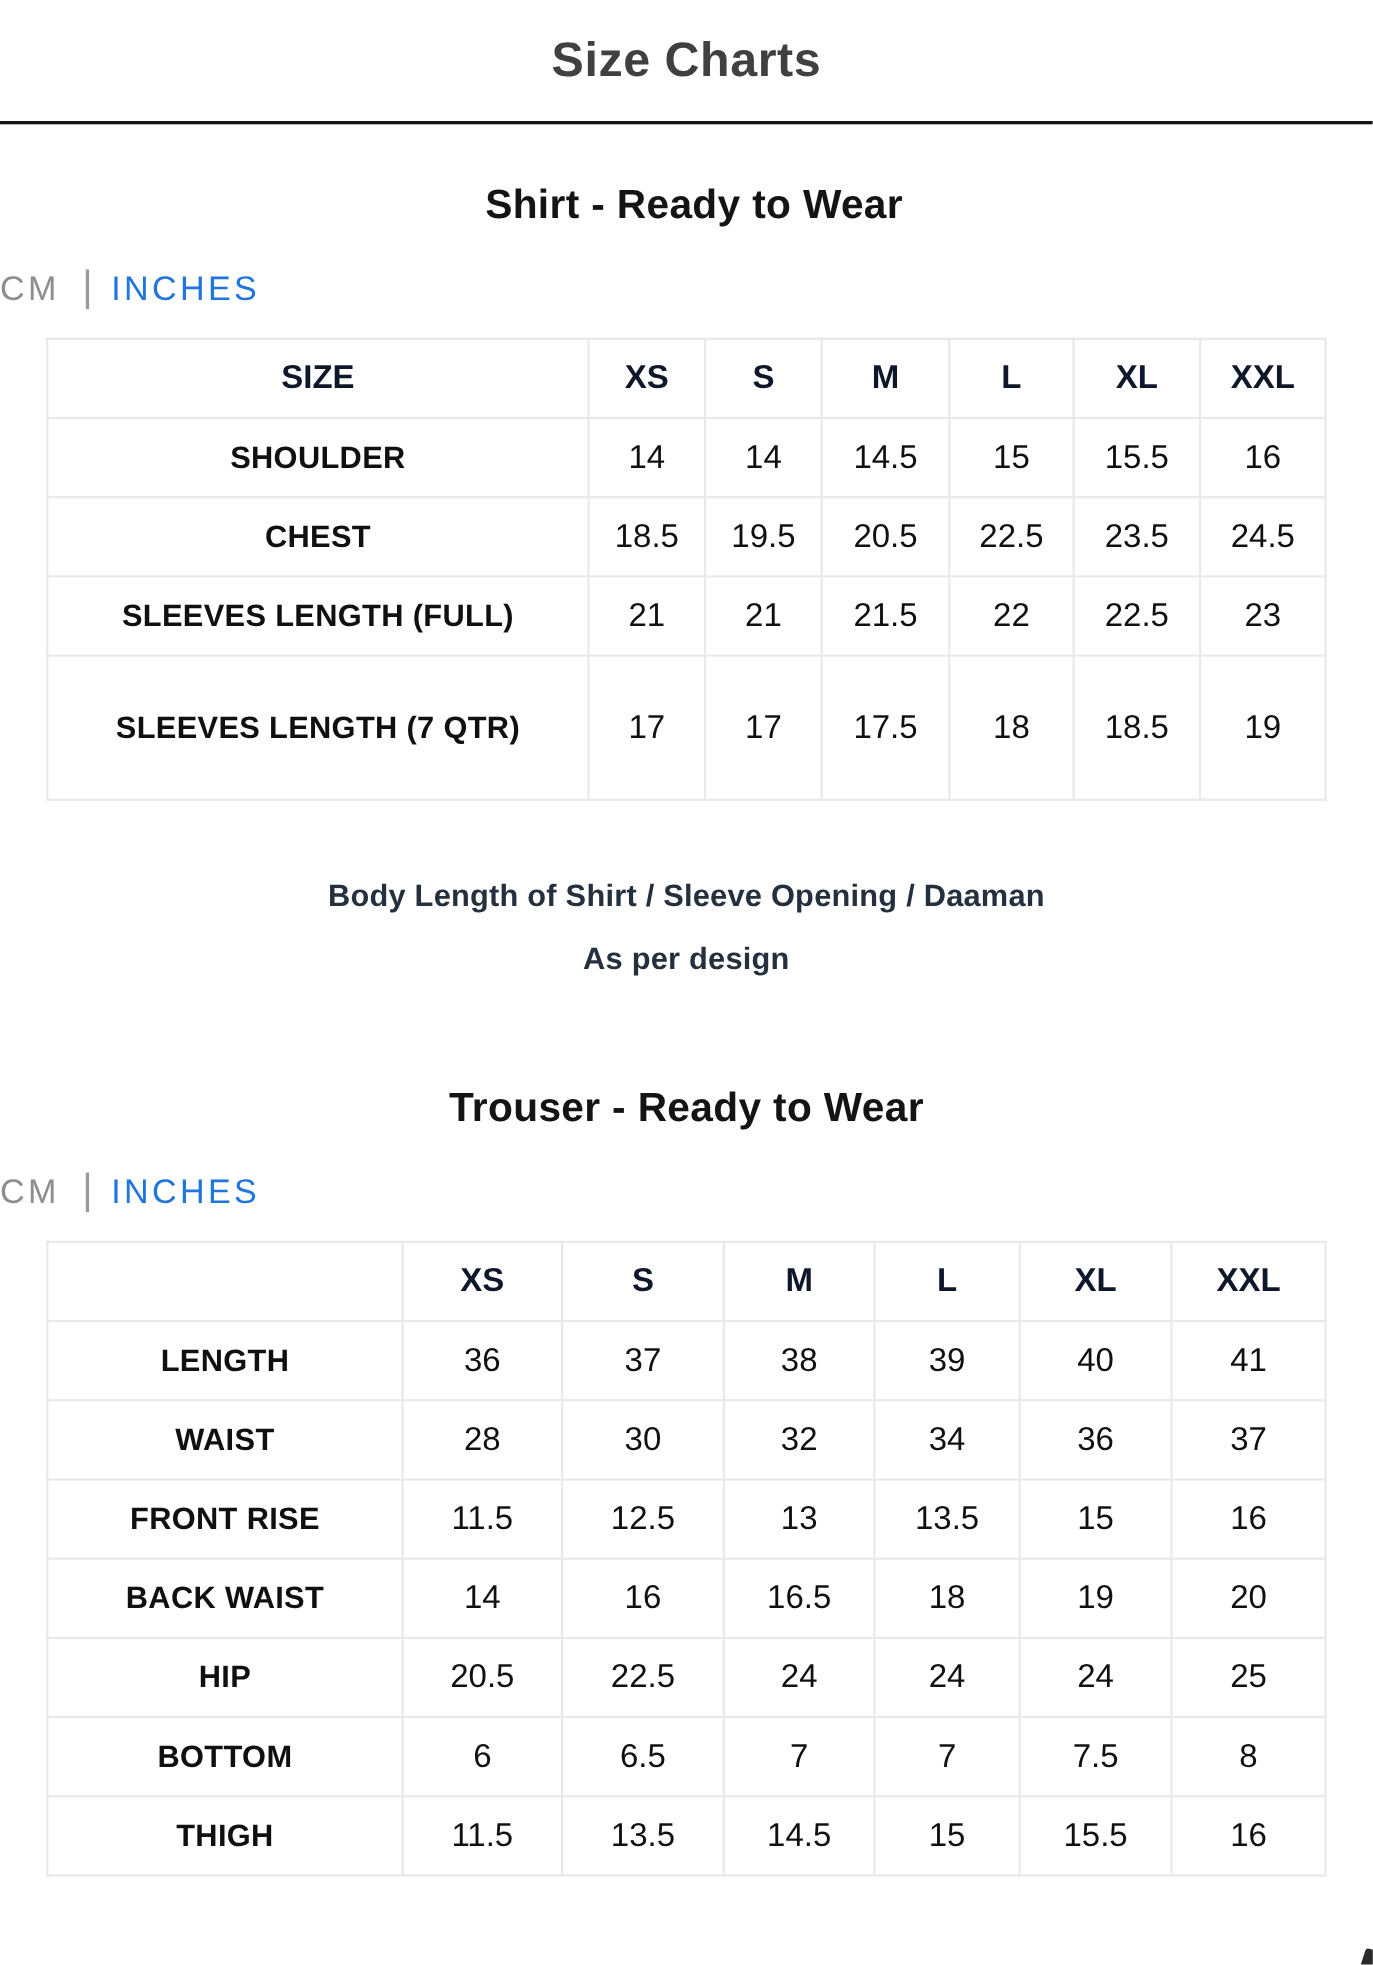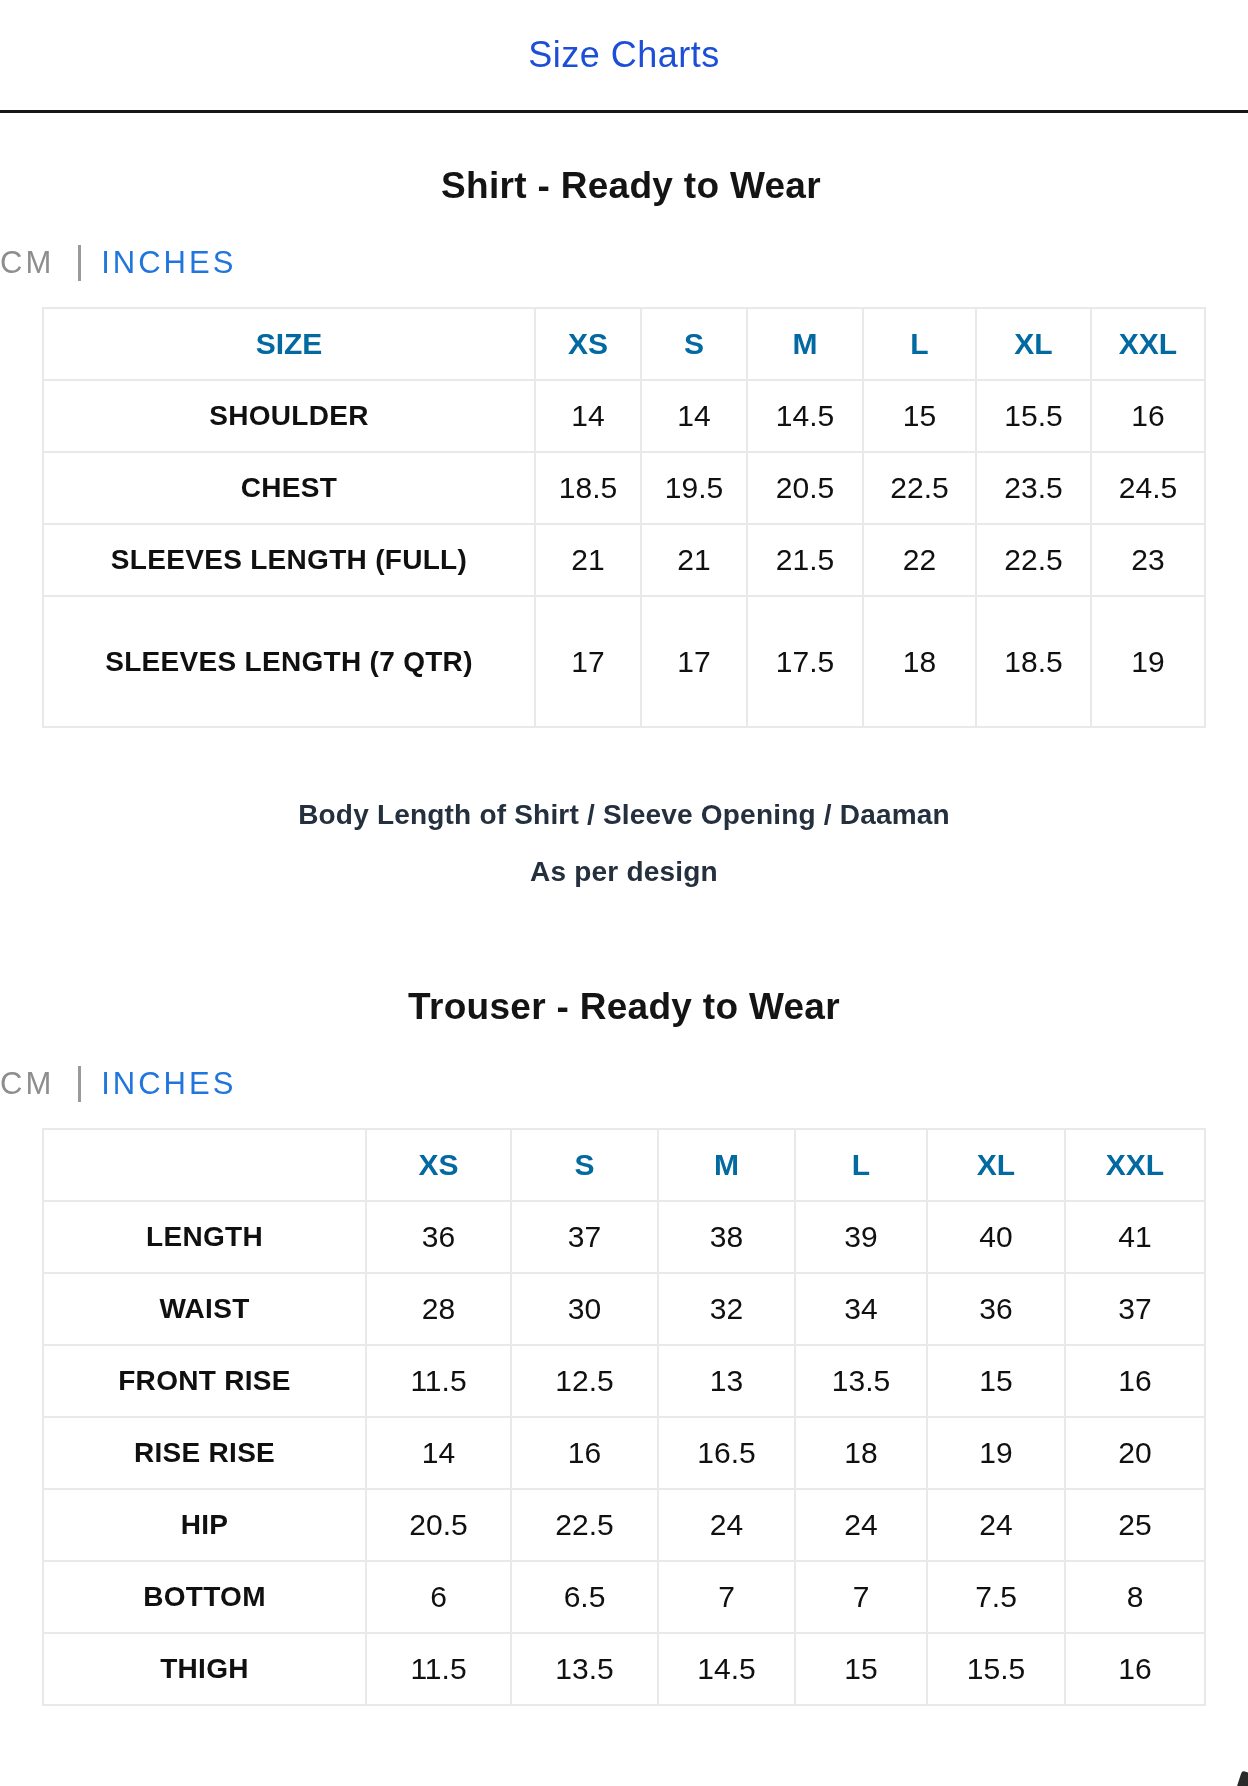--- a/index.html
+++ b/index.html
@@ -8,21 +8,21 @@
     width:1248px; height:1786px; position:relative; overflow:hidden;
     font-family:"Liberation Sans", sans-serif; color:#101010;
   }
 
   
   .topbar {
     height:113px; width:100%; display:flex; align-items:center; justify-content:center;
     border-bottom:3px solid #161616;
   }
   .page-title {
-    font-size:36px; font-weight:400; color:#1d4ed8; letter-spacing:.5px;
+    font-size:44px; font-weight:700; color:#404040; letter-spacing:.5px;
   }
 
   
   .section-heading {
     text-align:center; font-size:37px; font-weight:700; color:#141414;
     letter-spacing:.3px; line-height:46px;
   }
   .shirt-heading   { margin-top:50px;padding-left:14px; }
   .trouser-heading { margin-top:84px; }
 
@@ -41,21 +41,21 @@
   
   table.size-table {
     width:1162px; margin:24px auto 0; border-collapse:collapse; table-layout:fixed;
     background:#ffffff;
   }
   table.size-table th, table.size-table td {
     border:2px solid #e9e9e9; text-align:center; vertical-align:middle;
     padding:0 4px;
   }
   table.size-table th {
-    font-size:30px; font-weight:700; color:#0369a1; height:72px;
+    font-size:30px; font-weight:700; color:#0f172a; height:72px;
   }
   td.row-label {
     font-weight:700; font-size:28px; color:#101010; letter-spacing:.3px;
   }
   td.cell-value {
     font-size:30px; font-weight:400; color:#101010;
   }
   table.size-table tr.data-row td { height:72px; }
   table.size-table tr.tall-row td { height:131px; }
   td.row-label .wrap {
@@ -202,21 +202,21 @@
   <tr class="data-row">
     <td class="row-label">FRONT RISE</td>
     <td class="cell-value">11.5</td>
     <td class="cell-value">12.5</td>
     <td class="cell-value">13</td>
     <td class="cell-value">13.5</td>
     <td class="cell-value">15</td>
     <td class="cell-value">16</td>
   </tr>
   <tr class="data-row">
-    <td class="row-label">RISE RISE</td>
+    <td class="row-label">BACK WAIST</td>
     <td class="cell-value">14</td>
     <td class="cell-value">16</td>
     <td class="cell-value">16.5</td>
     <td class="cell-value">18</td>
     <td class="cell-value">19</td>
     <td class="cell-value">20</td>
   </tr>
   <tr class="data-row">
     <td class="row-label">HIP</td>
     <td class="cell-value">20.5</td>

